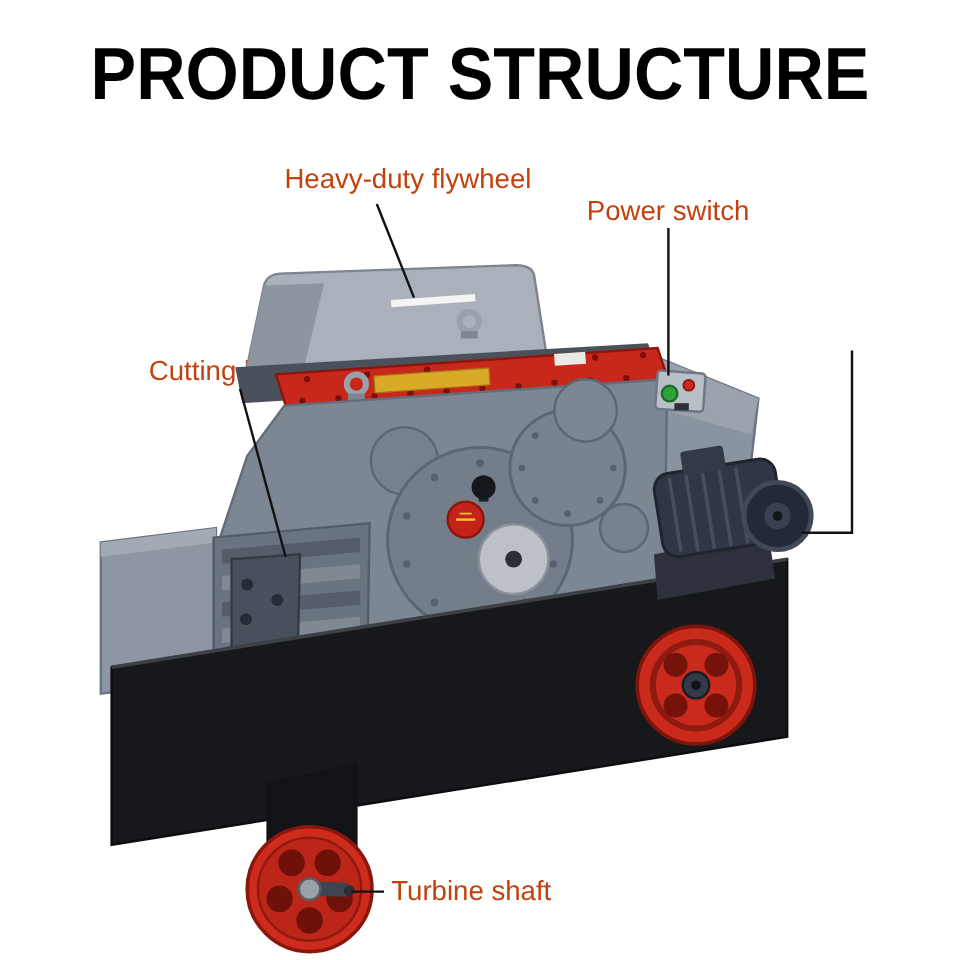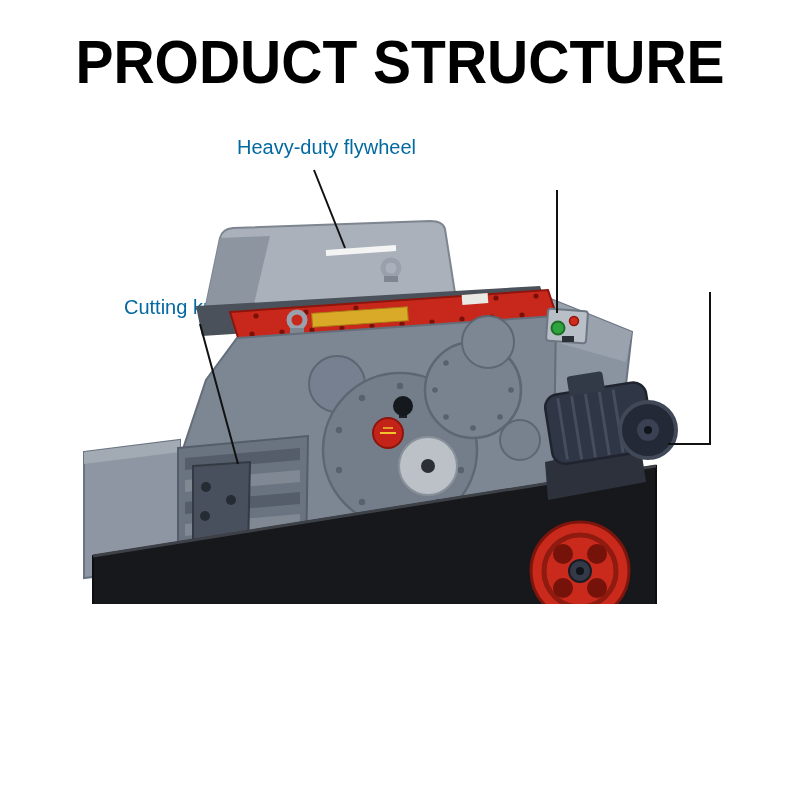--- a/index.html
+++ b/index.html
@@ -4,42 +4,42 @@
 <style>
   html, body {
     margin: 0;
     padding: 0;
     background: #ffffff;
     font-family: "Liberation Sans", sans-serif;
   }
   .stage {
     position: relative;
     width: 800px;
-    height: 604px;
+    height: 800px;
     background: #ffffff;
     overflow: hidden;
   }
   .page-title {
     position: absolute;
     top: 26px;
     left: 0;
     width: 800px;
     text-align: center;
     font-size: 57px;
     font-weight: 900;
     letter-spacing: 0px;
     color: #000000;
     transform: scale(1, 1.08);
     transform-origin: top center;
     white-space: nowrap;
   }
   .callout-label {
     position: absolute;
-    font-size: 20px;
-    color: #0369a1;
+    font-size: 23px;
+    color: #c2410c;
     white-space: nowrap;
     font-weight: 400;
   }
   .lbl-flywheel   { left: 237px; top: 136px; }
   .lbl-power      { left: 489px; top: 162px; }
   .lbl-generator  { left: 654px; top: 266px; }
   .lbl-knife      { left: 124px; top: 296px; }
   .lbl-turbine    { left: 326px; top: 729px; }
   svg.machine {
     position: absolute;
@@ -48,21 +48,23 @@
   }
 </style>
 </head>
 <body>
 
 <div class="stage">
 
   <div class="page-title">PRODUCT STRUCTURE</div>
 
   <div class="callout-label lbl-flywheel">Heavy-duty flywheel</div>
+  <div class="callout-label lbl-power">Power switch</div>
   <div class="callout-label lbl-knife">Cutting knife</div>
+  <div class="callout-label lbl-turbine">Turbine shaft</div>
 
   <svg class="machine" width="800" height="800" viewBox="0 0 800 800">
 
     <g>
       <polygon points="548,298 632,332 616,472 548,470" fill="#8a93a0" stroke="#6b7482" stroke-width="2"></polygon>
       <polygon points="548,298 632,332 626,362 548,340" fill="#99a2ad"></polygon>
     </g>
 
     <g>
       <path d="M205,310 L220,238 Q222,229 233,228 L430,221 Q443,221 445,229 L455,293 L455,310 Z" fill="#aab1bb" stroke="#7d8590" stroke-width="2"></path>

